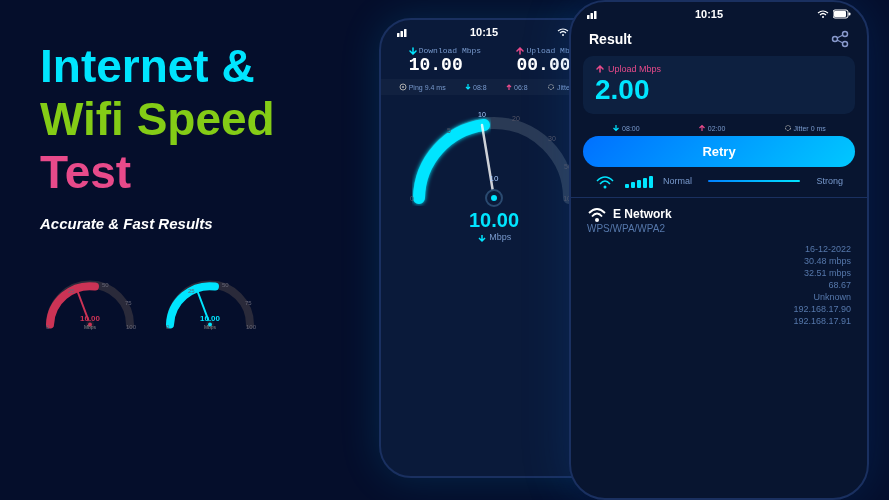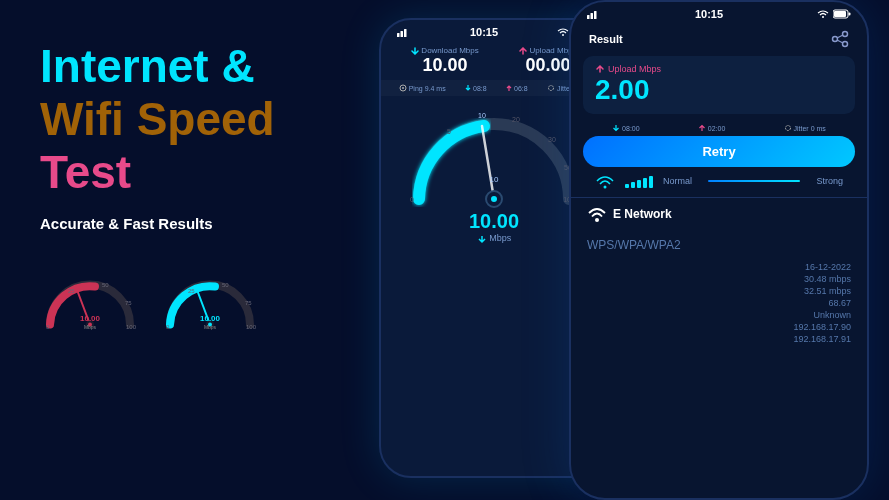--- a/index.html
+++ b/index.html
@@ -25,27 +25,28 @@
       justify-content: flex-start;
     }
 
     .main-title {
       font-size: 46px;
       font-weight: 900;
       line-height: 1.15;
       margin-bottom: 16px;
     }
     .title-line1 { color: #00e5ff; }
-    .title-line2 { color: #a16207; }
+    .title-line2 { color: #84cc16; }
     .title-line3 { color: #e84a8a; margin-top: 12px; }
 
     .subtitle {
       color: #ffffff;
       font-size: 15px;
       font-weight: 700;
+      font-style: italic;
       margin-bottom: 30px;
     }
 
     .mini-gauges {
       display: flex;
       gap: 20px;
       margin-top: 10px;
     }
 
     .mini-gauge-wrap {
@@ -137,21 +138,21 @@
       color: #ffffff;
       font-size: 13px;
       font-weight: 600;
     }
 
     .p1-speed-row {
       display: flex;
       justify-content: space-around;
       padding: 6px 10px 4px;
     }
-    .speed-item { text-align: center; }
+    .speed-item { text-align: left; font-family: Liberation Mono, monospace; }
     .speed-label {
       color: #7899cc;
       font-size: 8px;
       display: flex;
       align-items: center;
       gap: 2px;
       justify-content: center;
     }
     .speed-value {
       color: #ffffff;
@@ -199,21 +200,21 @@
 
     
     .p2-header-bar {
       display: flex;
       justify-content: space-between;
       align-items: center;
       padding: 8px 18px 4px;
     }
     .p2-result-title {
       color: #ffffff;
-      font-size: 11px;
+      font-size: 14px;
       font-weight: 600;
     }
     .share-icon {
       width: 18px;
       height: 18px;
       color: #7899cc;
     }
 
     .p2-upload-card {
       margin: 4px 12px 6px;
@@ -272,22 +273,22 @@
     .network-name {
       color: #ffffff;
       font-size: 12px;
       font-weight: 700;
       display: flex;
       align-items: center;
       gap: 6px;
     }
     .network-sub {
       color: #5577aa;
-      font-size: 12px;
-      margin-top: 16px;
+      font-size: 10px;
+      margin-top: 1px;
     }
 
     .network-details {
       padding: 4px 16px;
       display: flex;
       flex-direction: column;
       gap: 2px;
       align-items: flex-end;
     }
     .net-detail-item {

